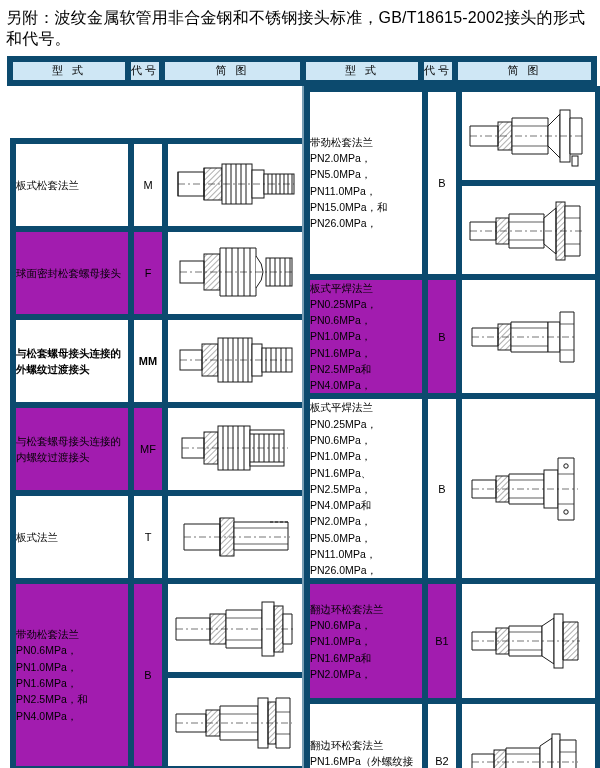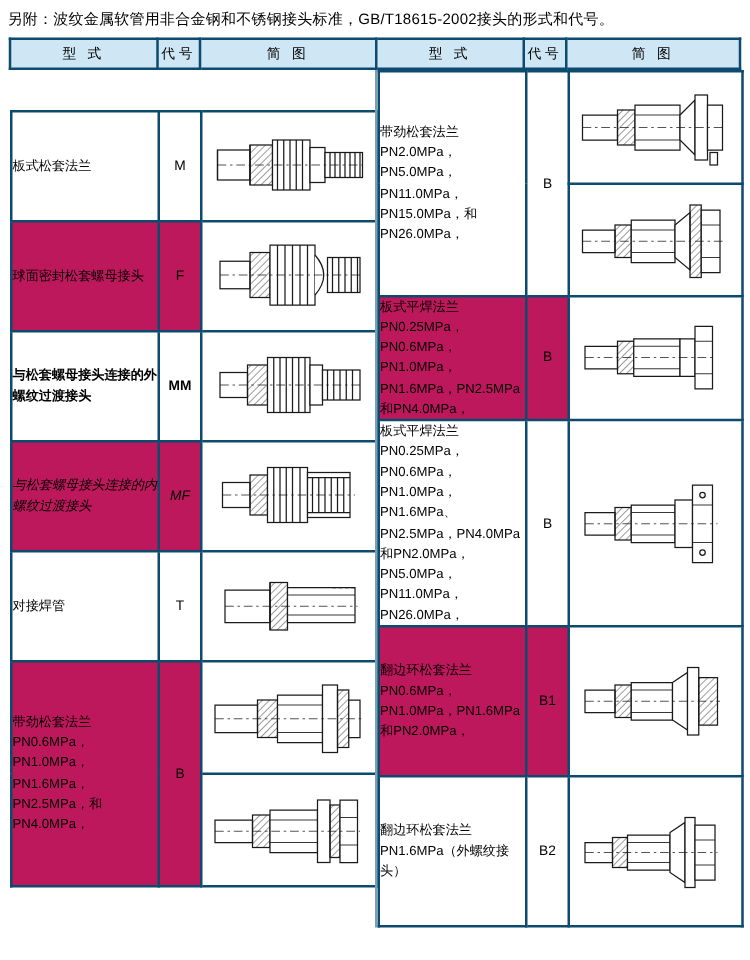--- a/index.html
+++ b/index.html
@@ -13,33 +13,33 @@
   }
   .page {
     width: 600px;
     height: 768px;
     position: relative;
     background: #fff;
     overflow: hidden;
   }
   .caption {
     padding: 8px 6px 6px 6px;
-    font-size: 12px;
+    font-size: 16px;
     color: #000;
     line-height: 1.3;
     letter-spacing: 0.2px;
   }
   table.main {
     border-collapse: collapse;
     width: 586px;
     margin: 0 7px;
     table-layout: fixed;
   }
   table.main td, table.main th {
-    border: 2px solid #0c4a6e;
+    border: 6px solid #0c4a6e;
     padding: 0;
     vertical-align: middle;
   }
   thead th {
     background: #cfe7f5;
     height: 24px;
     font-size: 11px;
     font-weight: normal;
     color: #000;
     letter-spacing: 3px;
@@ -58,21 +58,21 @@
   td.code {
     text-align: center;
     font-size: 11px;
     color: #000;
   }
   td.fig {
     text-align: center;
     background: #fff;
     padding: 0;
   }
-  .yellow { background: #be185d; }
+  .yellow { background: #a21caf; }
   .white { background: #ffffff; }
   .fig-wrap {
     display: flex;
     align-items: center;
     justify-content: center;
     width: 100%;
     height: 100%;
   }
   svg { display: block; }
 </style>
@@ -187,21 +187,21 @@
     <path d="M53 16 L53 60 M58 16 L58 60 M63 16 L63 60 M68 16 L68 60 M73 16 L73 60 M78 16 L78 60"></path>
     <rect x="82" y="22" width="10" height="32" fill="#fff"></rect>
     <rect x="92" y="26" width="30" height="24" fill="#fff"></rect>
     <path d="M96 26 L96 50 M101 26 L101 50 M106 26 L106 50 M111 26 L111 50 M116 26 L116 50"></path>
     <path d="M10 38 L122 38" stroke-dasharray="7,3,2,3" stroke-width="0.6"></path>
   </g>
                       </svg>
                     </div>
                   </td>
                 </tr>
-                <tr style="height: 88px; font-style: italic;">
+                <tr style="height: 88px;">
                   <td class="txt yellow">
                     <div>与松套螺母接头连接的内螺纹过渡接头</div>
                   </td>
                   <td class="code yellow">MF</td>
                   <td class="fig">
                     <div class="fig-wrap">
                       <svg width="132" height="78" viewBox="0 0 132 78">
                         <defs>
                           <pattern id="h4" width="4" height="4" patternTransform="rotate(45)" patternUnits="userSpaceOnUse">
     <line x1="0" y1="0" x2="0" y2="4" stroke="#1a1a1a" stroke-width="0.7"></line>
@@ -216,21 +216,21 @@
     <path d="M84 24 L84 52 M89 24 L89 52 M94 24 L94 52 M99 24 L99 52 M104 24 L104 52 M109 24 L109 52"></path>
     <path d="M80 24 L114 24 M80 52 L114 52"></path>
     <path d="M12 38 L118 38" stroke-dasharray="7,3,2,3" stroke-width="0.6"></path>
   </g>
                       </svg>
                     </div>
                   </td>
                 </tr>
                 <tr style="height: 88px;">
                   <td class="txt white">
-                    <div>对接焊管</div>
+                    <div>板式法兰</div>
                   </td>
                   <td class="code white">T</td>
                   <td class="fig">
                     <div class="fig-wrap">
                       <svg width="132" height="78" viewBox="0 0 132 78">
                         <defs>
                           <pattern id="h5" width="4" height="4" patternTransform="rotate(45)" patternUnits="userSpaceOnUse">
     <line x1="0" y1="0" x2="0" y2="4" stroke="#1a1a1a" stroke-width="0.7"></line>
                           </pattern>
                         </defs>

